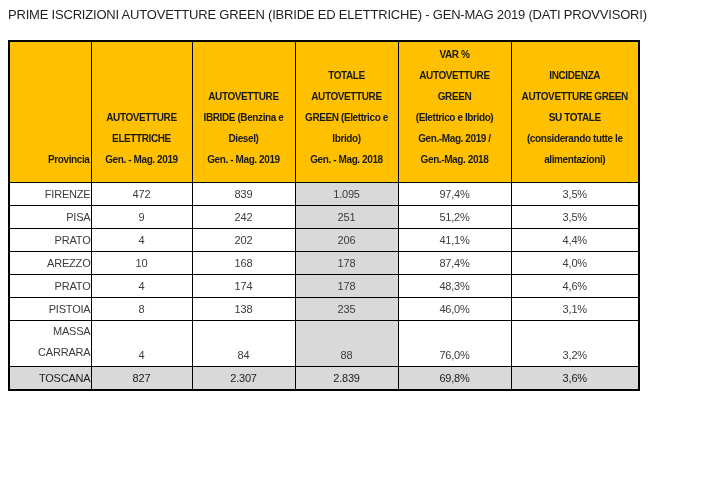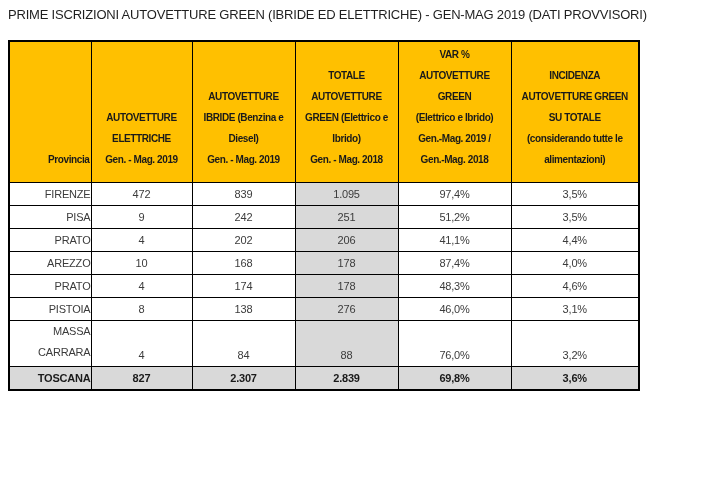--- a/index.html
+++ b/index.html
@@ -65,21 +65,21 @@
     text-align: right;
     padding-left: 24px;
     white-space: pre-line;
   }
   .data-table tbody td.c-total { background: var(--highlight-bg); }
   tr.row-double { height: 47px; }
   tr.row-double td { vertical-align: bottom; padding-bottom: 5px; margin-top: 32px; }
   tr.row-double td.c-name { line-height: 21px; padding-bottom: 3px; }
   tr.row-grand td {
     background: var(--highlight-bg);
-    font-weight: bold;
+    font-weight: normal;
     color: #1a1a1a;
   }
 </style>
 </head>
 <body>
 
 <div class="page-title">PRIME ISCRIZIONI AUTOVETTURE GREEN (IBRIDE ED ELETTRICHE) - GEN-MAG 2019 (DATI PROVVISORI)</div>
 
 <table class="data-table">
   <colgroup>
@@ -156,21 +156,21 @@
       <td>4</td>
       <td>174</td>
       <td class="c-total">178</td>
       <td>48,3%</td>
       <td>4,6%</td>
     </tr>
     <tr>
       <td class="c-name">PISTOIA</td>
       <td>8</td>
       <td>138</td>
-      <td class="c-total">276</td>
+      <td class="c-total">235</td>
       <td>46,0%</td>
       <td>3,1%</td>
     </tr>
     <tr class="row-double">
       <td class="c-name">MASSA
 CARRARA</td>
       <td>4</td>
       <td>84</td>
       <td class="c-total">88</td>
       <td>76,0%</td>

